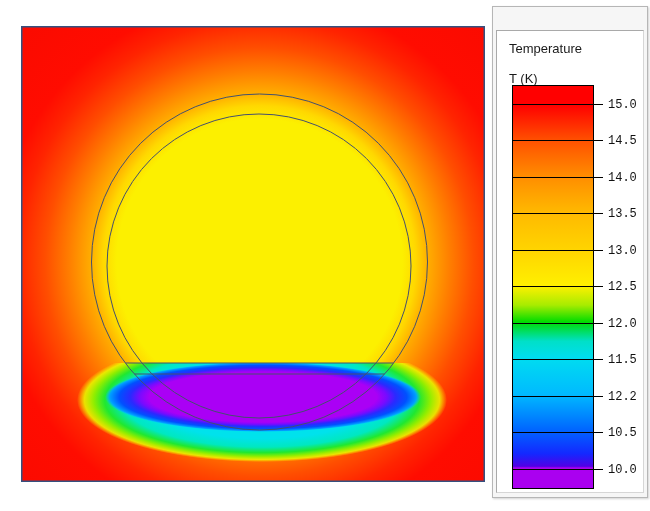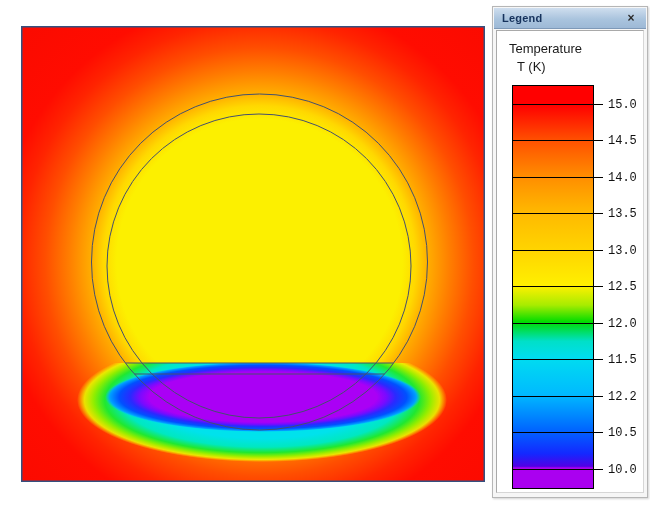--- a/index.html
+++ b/index.html
@@ -58,21 +58,21 @@
     background: #ffffff;
     border: 1px solid #a9a9a9;
     border-right-color: #d6d6d6;
     border-bottom-color: #d6d6d6;
   }
   .legend-caption {
     position: absolute; left: 12px;
     font-size: 13px; color: #1a1a1a;
   }
   #legend-quantity { top: 10px; }
-  #legend-unit     { top: 28px; margin-left: 8px; }
+  #legend-unit     { top: 40px; }
 
   #colorbar-wrap {
     position: absolute;
     left: 15px; top: 54px;
     width: 130px; height: 404px;
   }
   #colorbar-gradient {
     position: absolute;
     left: 0; top: 0;
     width: 82px; height: 404px;
@@ -153,24 +153,20 @@
         <circle cx="238" cy="240" r="152"></circle>
         <line x1="104.5" y1="337" x2="372.5" y2="337"></line>
         <line x1="113.5" y1="348" x2="363.5" y2="348"></line>
       </g>
 
       <rect x="0.75" y="0.75" width="462.5" height="454.5" fill="none" stroke="#35507F" stroke-width="1.5"></rect>
     </svg>
   </div>
 
   <div id="legend-panel">
-    <div id="legend-titlebar">
-      <span id="legend-title">Legend</span>
-      <span id="legend-close">×</span>
-    </div>
 
     <div id="legend-content">
       <div class="legend-caption" id="legend-quantity">Temperature</div>
       <div class="legend-caption" id="legend-unit">T (K)</div>
 
       <div id="colorbar-wrap">
         <div id="colorbar-gradient" style="background: linear-gradient(rgb(255, 0, 0) 0%, rgb(255, 0, 0) 4.7%, rgb(255, 82, 0) 13.7%, rgb(255, 142, 0) 22.7%, rgb(255, 186, 0) 31.7%, rgb(255, 212, 0) 40.7%, rgb(255, 240, 0) 49.7%, rgb(168, 236, 0) 54.5%, rgb(0, 220, 0) 58.7%, rgb(0, 224, 200) 63.5%, rgb(0, 220, 240) 67.7%, rgb(0, 186, 255) 76.7%, rgb(0, 100, 255) 85.7%, rgb(20, 40, 255) 91.5%, rgb(80, 0, 230) 94.6%, rgb(170, 0, 240) 95%, rgb(170, 0, 240) 100%);"></div>
         <div id="colorbar-ticks">
             <div class="tick" style="top: 4.7%;">
               <span class="tick-line"></span>

